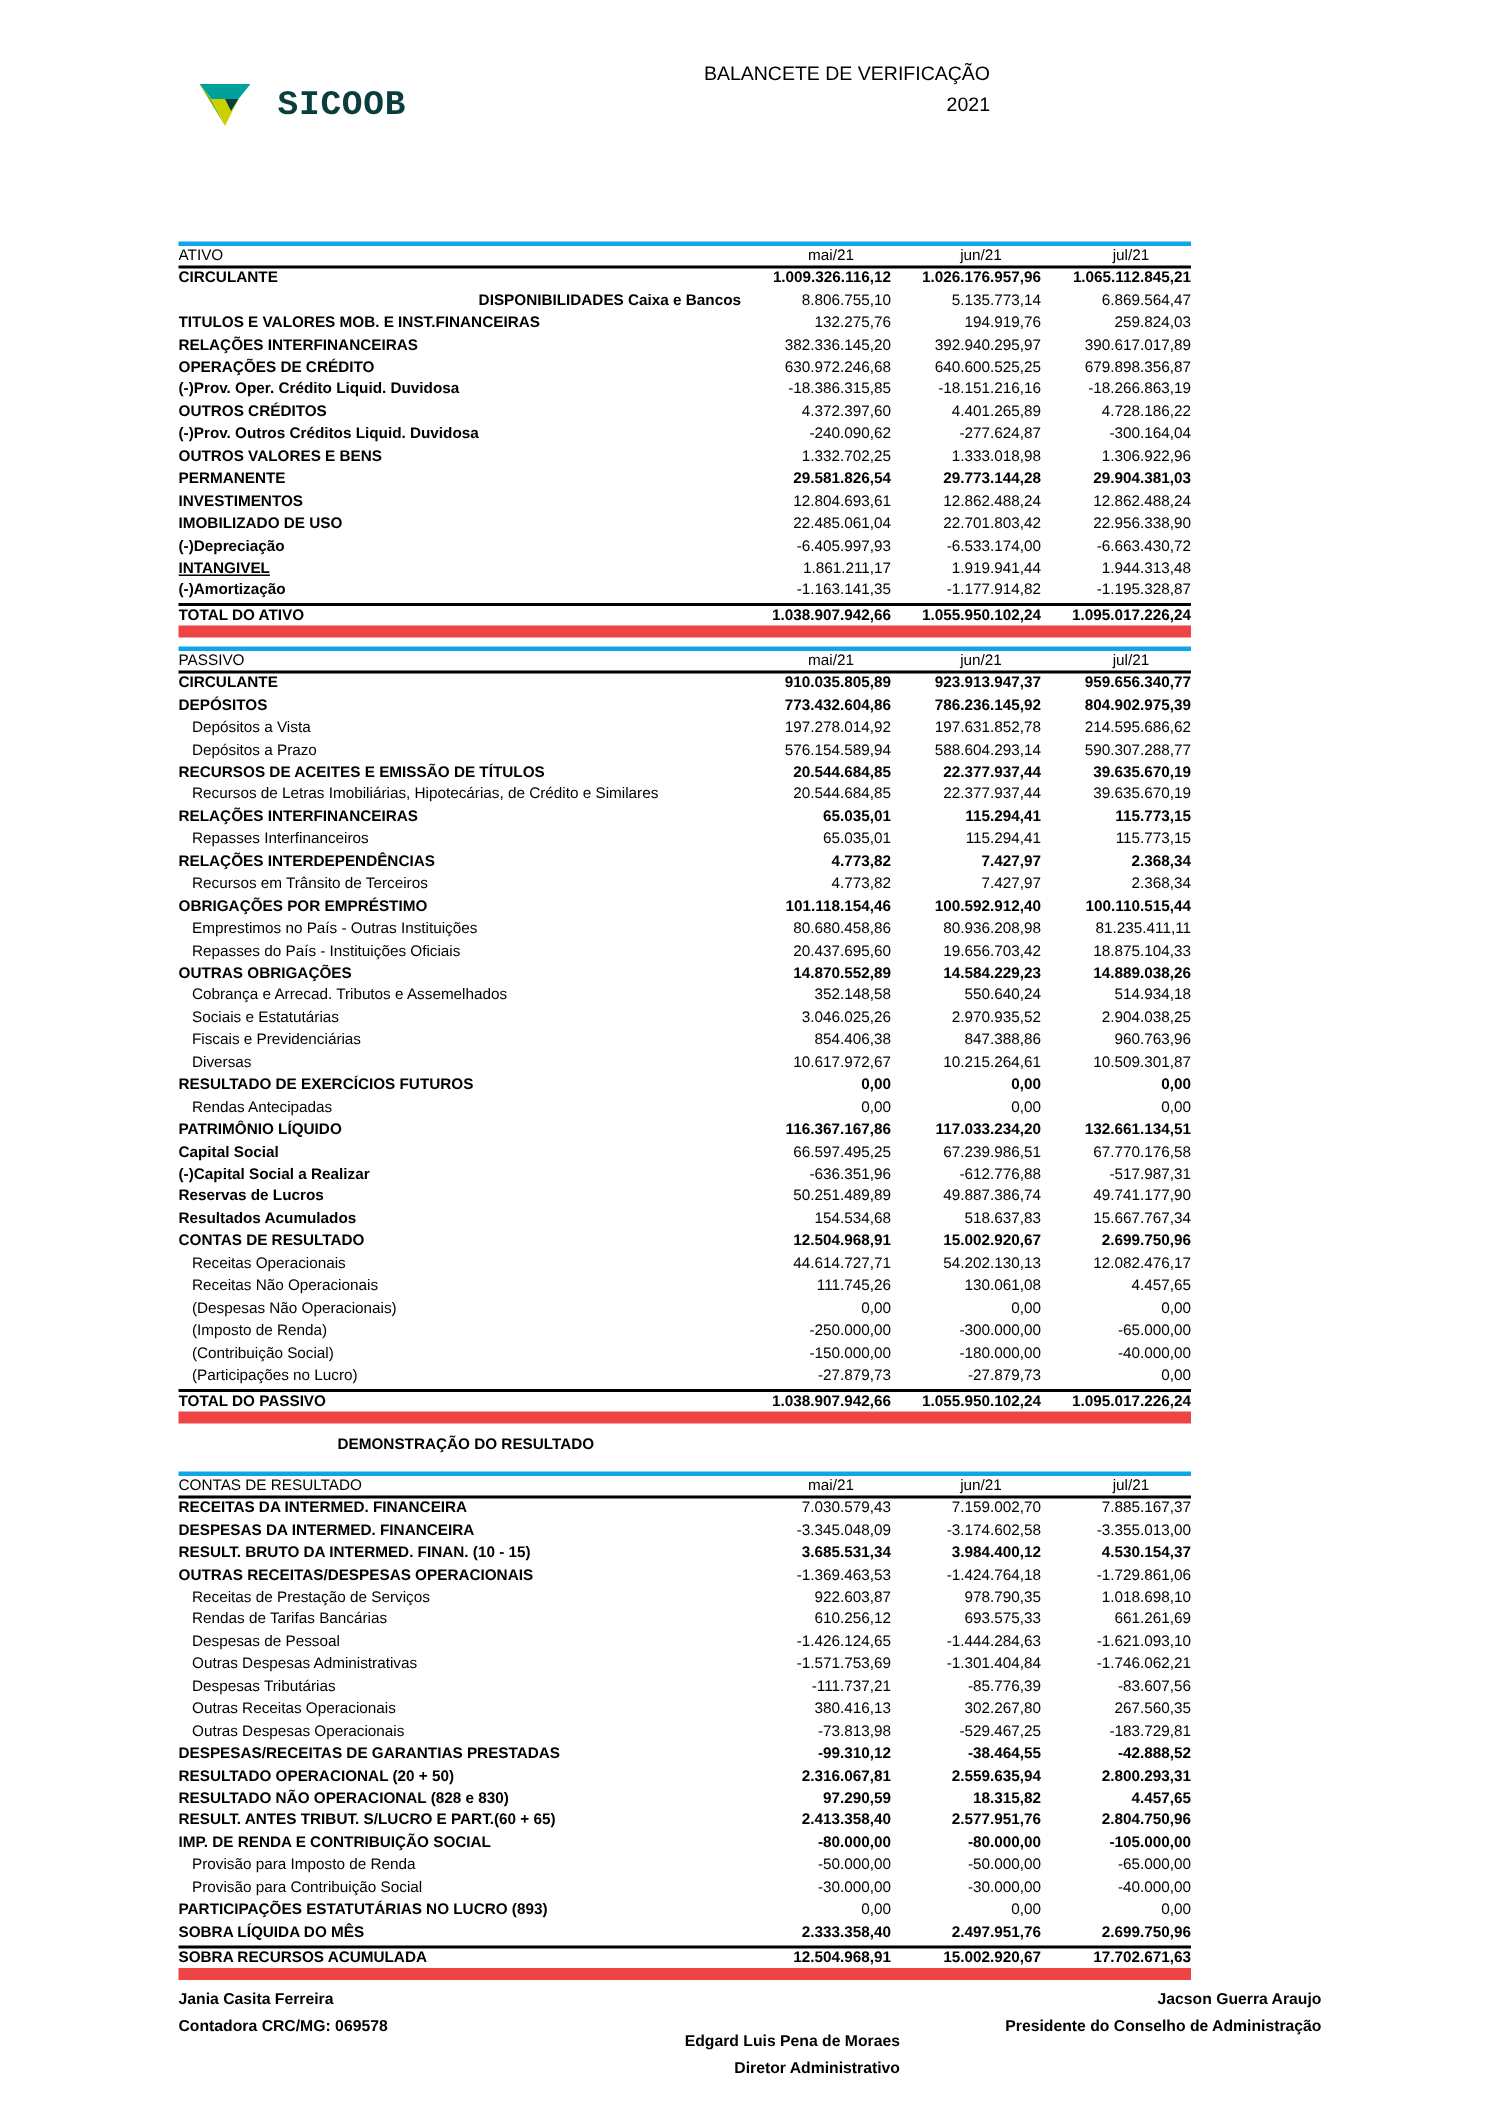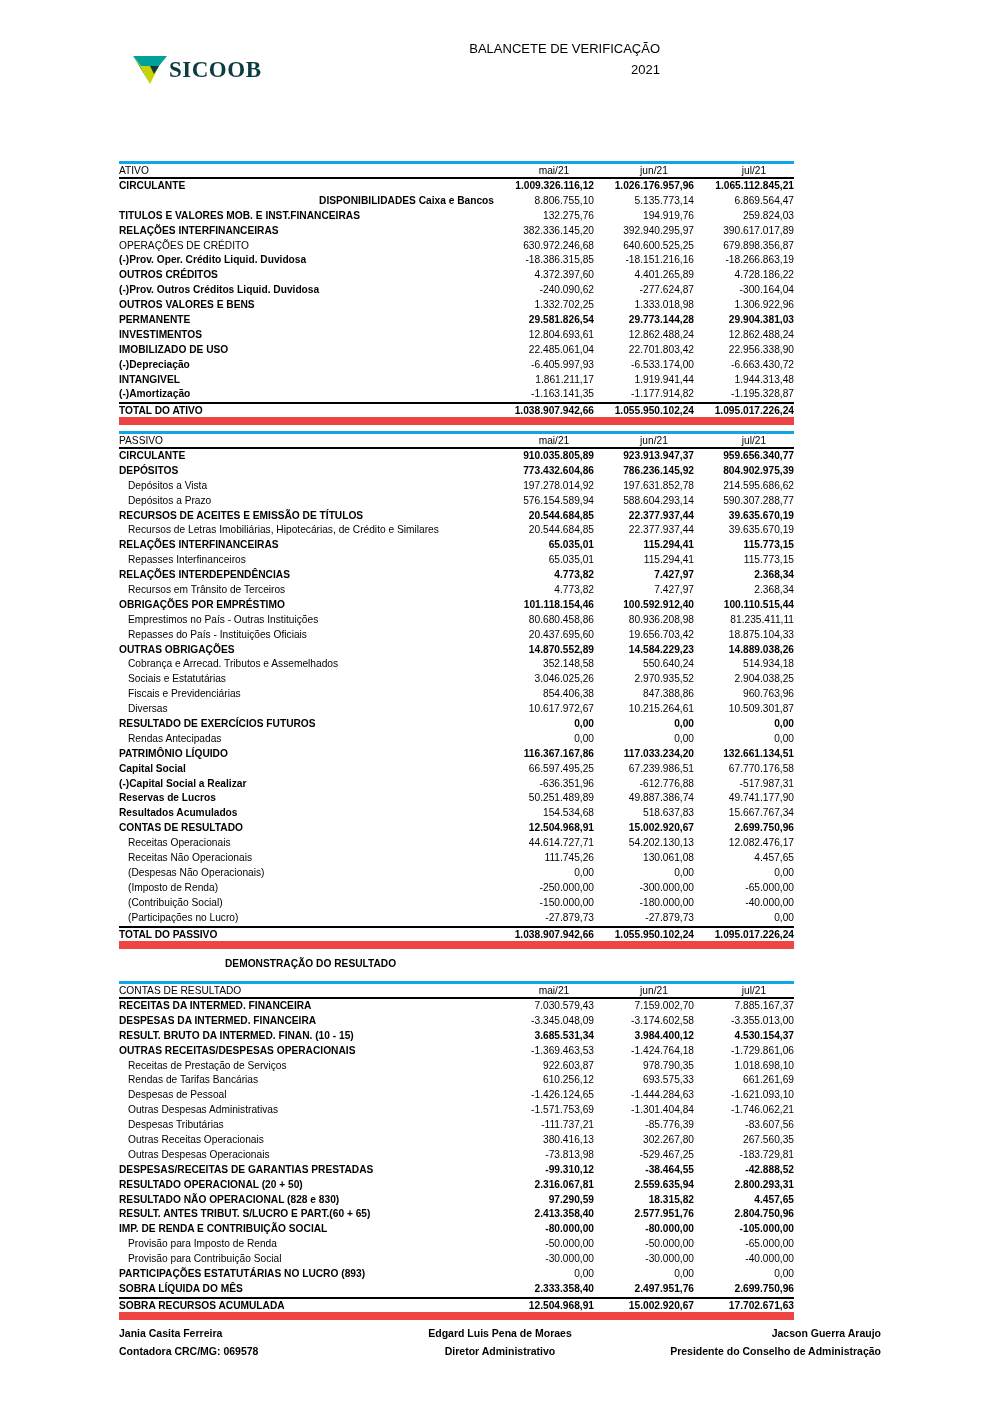--- a/index.html
+++ b/index.html
@@ -1,34 +1,34 @@
 <!DOCTYPE html>
 <html><head>
 <meta charset="utf-8">
 <style>
   html, body { margin: 0; padding: 0; background: #ffffff; }
   body { width: 1000px; height: 1414px; position: relative; overflow: hidden;
          font-family: "Liberation Sans", sans-serif; color: #000; }
   .logo { position: absolute; left: 133px; top: 53px; width: 140px; height: 34px; display: flex; align-items: center; }
   .logo svg { width: 34px; height: 32px; }
-  .logo-text { font-family: Liberation Serif, serif; font-weight: bold; font-size: 23px; color: #0b3d3f; letter-spacing: 0.5px; margin-left: 2px; }
+  .logo-text { font-family: Liberation Mono, monospace; font-weight: bold; font-size: 23px; color: #0b3d3f; letter-spacing: 0.5px; margin-left: 18px; }
   .title-block { position: absolute; left: 340px; top: 38px; width: 320px; text-align: right; font-weight: normal; font-size: 13px; line-height: 21px; }
   .tbl { position: absolute; left: 119px; width: 675px; font-size: 10.2px; }
   .row { display: flex; height: 14.9px; line-height: 14.9px; white-space: nowrap; }
   .row .lbl { flex: 1; overflow: hidden; }
   .row .v { width: 100px; text-align: right; }
   .row.bold { font-weight: bold; }
   .row.sub .lbl { padding-left: 9px; }
   .row.hdr { border-top: 3px solid #0ea5e9; border-bottom: 2px solid #000; font-weight: normal; height: 13px; line-height: 13px; align-items: flex-end; }
   .row.hdr .v { text-align: center; padding-left: 20px; box-sizing: border-box; }
   .row.total { border-top: 2px solid #000; border-bottom: 8px solid #ef4444; font-weight: bold; height: 13px; line-height: 13px; }
   .dre-title { position: absolute; left: 225px; top: 958px; font-weight: bold; font-size: 10.2px; }
   .sig { position: absolute; top: 1324px; font-weight: bold; font-size: 10.5px; line-height: 18px; }
   .sig.left { left: 119px; }
-  .sig.center { left: 400px; width: 200px; text-align: center; }
+  .sig.center { left: 400px; width: 200px; text-align: right; margin-top: 28px; }
   .sig.right { right: 119px; text-align: right; }
 </style>
 </head>
 <body>
 
 <div class="logo">
   <svg viewBox="0 0 34 32">
     <polygon points="0,2 34,2 26,12 8,12" fill="#00a19a"></polygon>
     <polygon points="0,2 8,12 17,30" fill="#7db61c"></polygon>
     <polygon points="8,12 26,12 17,30" fill="#c9d200"></polygon>
@@ -67,21 +67,21 @@
       <span class="v">194.919,76</span>
       <span class="v">259.824,03</span>
     </div>
     <div class="row ">
       <span class="lbl" style="font-weight: bold;">RELAÇÕES INTERFINANCEIRAS</span>
       <span class="v">382.336.145,20</span>
       <span class="v">392.940.295,97</span>
       <span class="v">390.617.017,89</span>
     </div>
     <div class="row ">
-      <span class="lbl" style="font-weight: normal;">OPERAÇÕES DE CRÉDITO</span>
+      <span class="lbl" style="font-weight: bold;">OPERAÇÕES DE CRÉDITO</span>
       <span class="v">630.972.246,68</span>
       <span class="v">640.600.525,25</span>
       <span class="v">679.898.356,87</span>
     </div>
     <div class="row ">
       <span class="lbl" style="font-weight: bold;">(-)Prov. Oper. Crédito Liquid. Duvidosa</span>
       <span class="v">-18.386.315,85</span>
       <span class="v">-18.151.216,16</span>
       <span class="v">-18.266.863,19</span>
     </div>
@@ -121,21 +121,21 @@
       <span class="v">22.701.803,42</span>
       <span class="v">22.956.338,90</span>
     </div>
     <div class="row ">
       <span class="lbl" style="font-weight: bold;">(-)Depreciação</span>
       <span class="v">-6.405.997,93</span>
       <span class="v">-6.533.174,00</span>
       <span class="v">-6.663.430,72</span>
     </div>
     <div class="row ">
-      <span class="lbl" style="font-weight: bold;">INTANGIVEL</span>
+      <span class="lbl" style="font-weight: bold; text-decoration: underline;">INTANGIVEL</span>
       <span class="v">1.861.211,17</span>
       <span class="v">1.919.941,44</span>
       <span class="v">1.944.313,48</span>
     </div>
     <div class="row ">
       <span class="lbl" style="font-weight: bold;">(-)Amortização</span>
       <span class="v">-1.163.141,35</span>
       <span class="v">-1.177.914,82</span>
       <span class="v">-1.195.328,87</span>
     </div>

